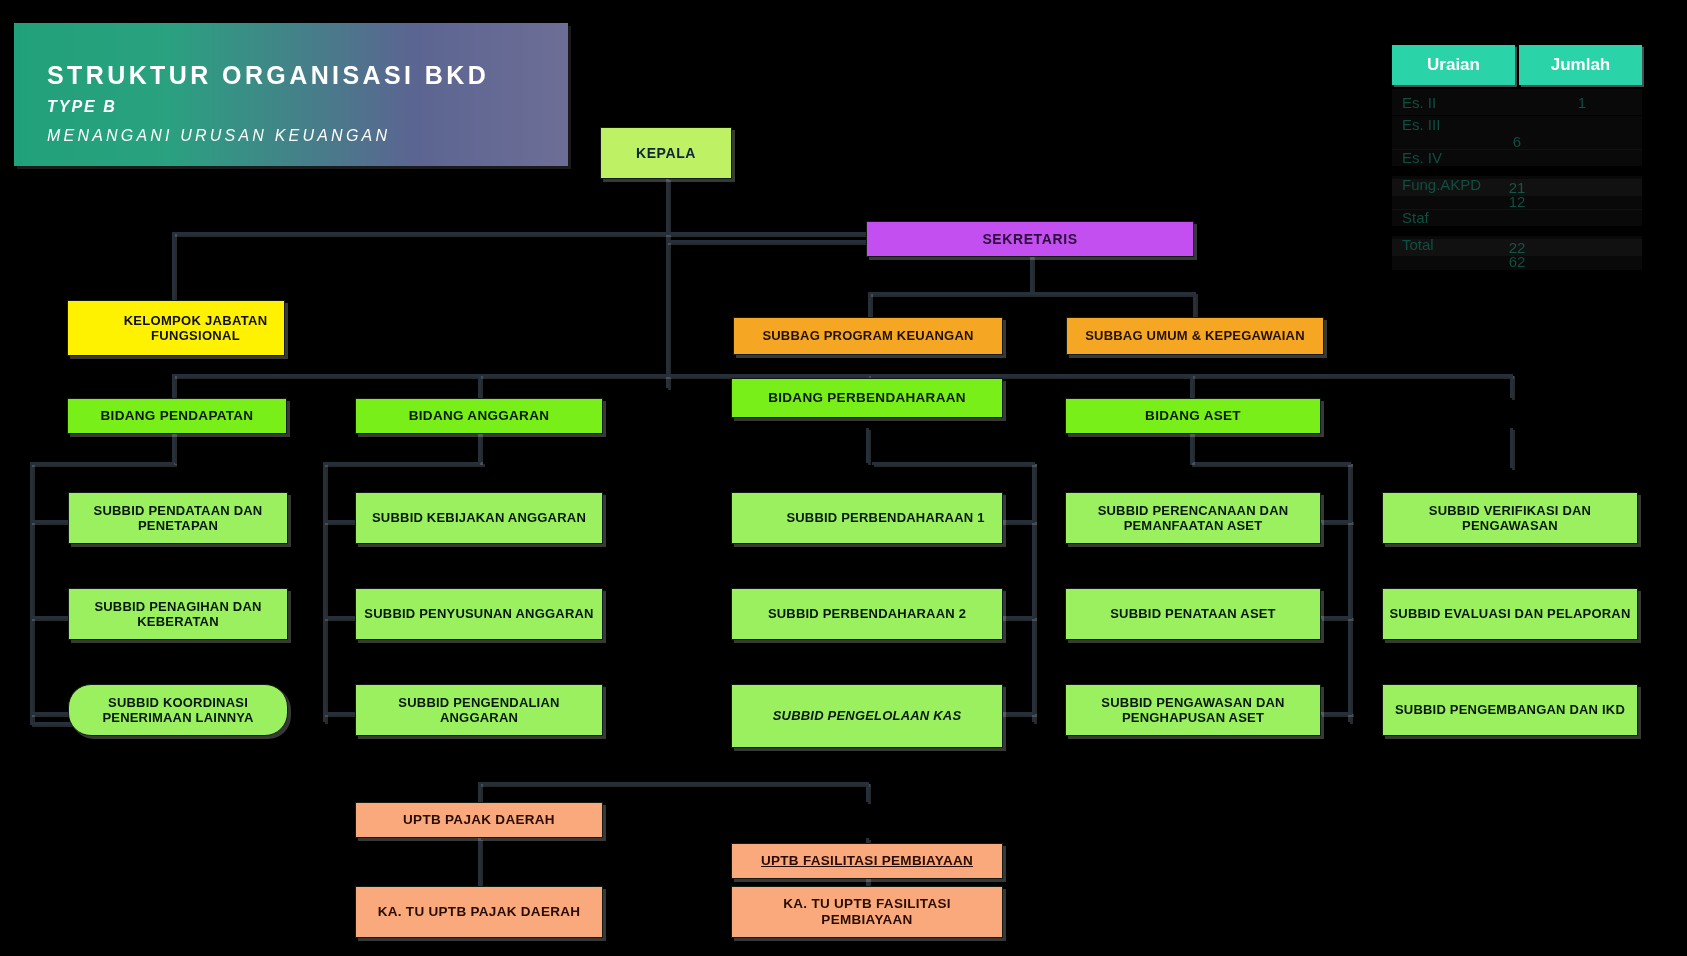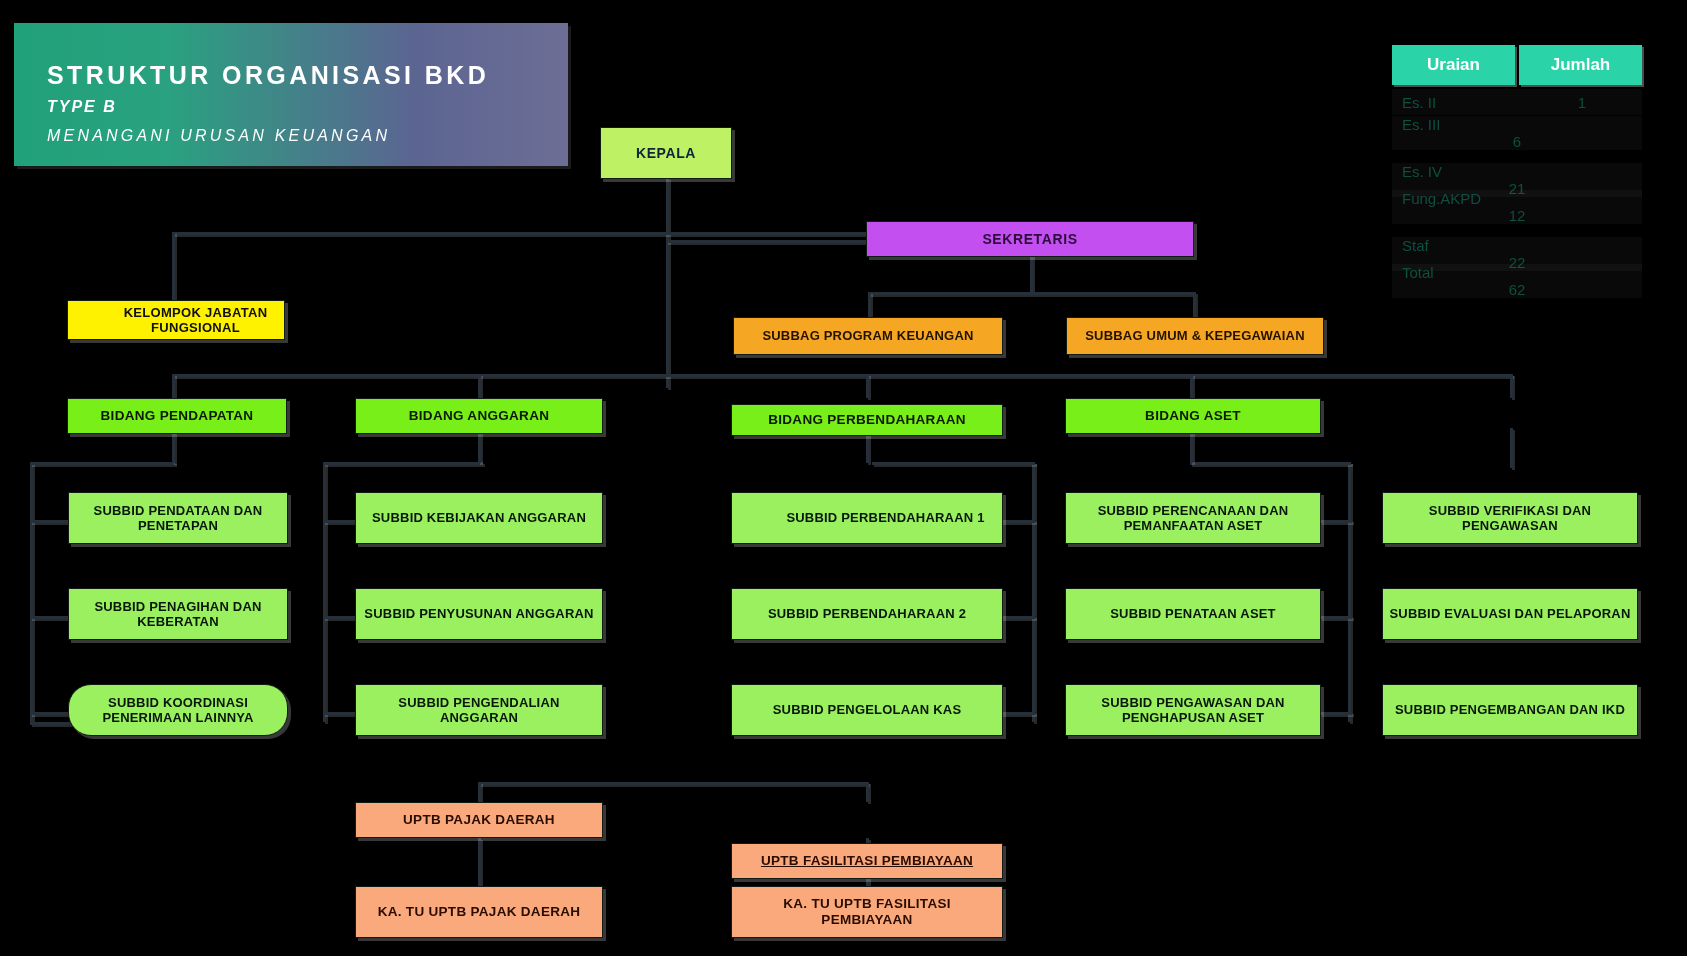--- a/index.html
+++ b/index.html
@@ -43,21 +43,21 @@
   .legend .hcell + .hcell{margin-left:4px;}
   .legend .brow{display:flex;height:26px;}
   .legend .bcell{
     flex:1;font-size:15px;color:#0e4f40;
     display:flex;align-items:center;
     background:rgba(255,255,255,0.035);
   }
   .legend .bcell.num{justify-content:center;}
   .legend .bcell.lbl{padding-left:10px;}
   .legend .brow + .brow{margin-top:1px;flex-direction:column;}
-  .legend .brow.gap{margin-top:21px;}
+  .legend .brow.gap{margin-top:7px;gap:13px;}
 
   
   .box{
     position:absolute;box-sizing:border-box;
     border:1.5px solid #121a14;
     display:flex;align-items:center;justify-content:center;
     text-align:center;line-height:1.18;
     color:#0a0a0a;font-weight:bold;
     box-shadow:3px 3px 0 rgba(255,255,255,0.22);
     padding:2px 5px;
@@ -171,41 +171,41 @@
   <div class="ln h" style="left:478px;top:782px;width:390px;"></div>
   <div class="ln v" style="left:478px;top:782px;height:20px;"></div>
   <div class="ln v" style="left:866px;top:782px;height:20px;"></div>
   <div class="ln v" style="left:478px;top:838px;height:48px;"></div>
   <div class="ln v" style="left:866px;top:838px;height:48px;"></div>
 
   <div class="box kepala" style="left:600px;top:127px;width:132px;height:52px;">KEPALA</div>
 
   <div class="box sekretaris" style="left:866px;top:221px;width:328px;height:36px;">SEKRETARIS</div>
 
-  <div class="box kjf" style="left:67px;top:300px;width:218px;height:40px;padding-left:44px;">KELOMPOK JABATAN FUNGSIONAL</div>
+  <div class="box kjf" style="left:67px;top:300px;width:218px;height:56px;padding-left:44px;">KELOMPOK JABATAN FUNGSIONAL</div>
 
   <div class="box subbag" style="left:733px;top:317px;width:270px;height:38px;">SUBBAG PROGRAM KEUANGAN</div>
   <div class="box subbag" style="left:1066px;top:317px;width:258px;height:38px;">SUBBAG UMUM &amp; KEPEGAWAIAN</div>
 
   <div class="box bidang" style="left:67px;top:398px;width:220px;height:36px;">BIDANG PENDAPATAN</div>
   <div class="box bidang" style="left:355px;top:398px;width:248px;height:36px;">BIDANG ANGGARAN</div>
-  <div class="box bidang" style="left:731px;top:404px;width:272px;height:32px;">BIDANG PERBENDAHARAAN</div>
+  <div class="box bidang" style="left:731px;top:378px;width:272px;height:40px;">BIDANG PERBENDAHARAAN</div>
   <div class="box bidang" style="left:1065px;top:398px;width:256px;height:36px;">BIDANG ASET</div>
 
   <div class="box subbid" style="left:68px;top:492px;width:220px;height:52px;">SUBBID PENDATAAN DAN PENETAPAN</div>
   <div class="box subbid" style="left:68px;top:588px;width:220px;height:52px;">SUBBID PENAGIHAN DAN KEBERATAN</div>
   <div class="box subbid" style="left:68px;top:684px;width:220px;height:52px;border-radius:23px;">SUBBID KOORDINASI PENERIMAAN LAINNYA</div>
 
   <div class="box subbid" style="left:355px;top:492px;width:248px;height:52px;">SUBBID KEBIJAKAN ANGGARAN</div>
   <div class="box subbid" style="left:355px;top:588px;width:248px;height:52px;">SUBBID PENYUSUNAN ANGGARAN</div>
   <div class="box subbid" style="left:355px;top:684px;width:248px;height:52px;">SUBBID PENGENDALIAN ANGGARAN</div>
 
   <div class="box subbid" style="left:731px;top:492px;width:272px;height:52px;padding-left:42px;">SUBBID PERBENDAHARAAN 1</div>
   <div class="box subbid" style="left:731px;top:588px;width:272px;height:52px;">SUBBID PERBENDAHARAAN 2</div>
-  <div class="box subbid" style="left:731px;top:684px;width:272px;height:52px;">SUBBID PENGELOLAAN KAS</div>
+  <div class="box subbid" style="left:731px;top:684px;width:272px;height:64px;font-style:italic;">SUBBID PENGELOLAAN KAS</div>
 
   <div class="box subbid" style="left:1065px;top:492px;width:256px;height:52px;">SUBBID PERENCANAAN DAN PEMANFAATAN ASET</div>
   <div class="box subbid" style="left:1065px;top:588px;width:256px;height:52px;">SUBBID PENATAAN ASET</div>
   <div class="box subbid" style="left:1382px;top:492px;width:256px;height:52px;">SUBBID VERIFIKASI DAN PENGAWASAN</div>
 
   <div class="box subbid" style="left:1065px;top:684px;width:256px;height:52px;">SUBBID PENGAWASAN DAN PENGHAPUSAN ASET</div>
   <div class="box subbid" style="left:1382px;top:588px;width:256px;height:52px;">SUBBID EVALUASI DAN PELAPORAN</div>
   <div class="box subbid" style="left:1382px;top:684px;width:256px;height:52px;">SUBBID PENGEMBANGAN DAN IKD</div>
 
   <div class="box uptb" style="left:355px;top:802px;width:248px;height:36px;">UPTB PAJAK DAERAH</div>

